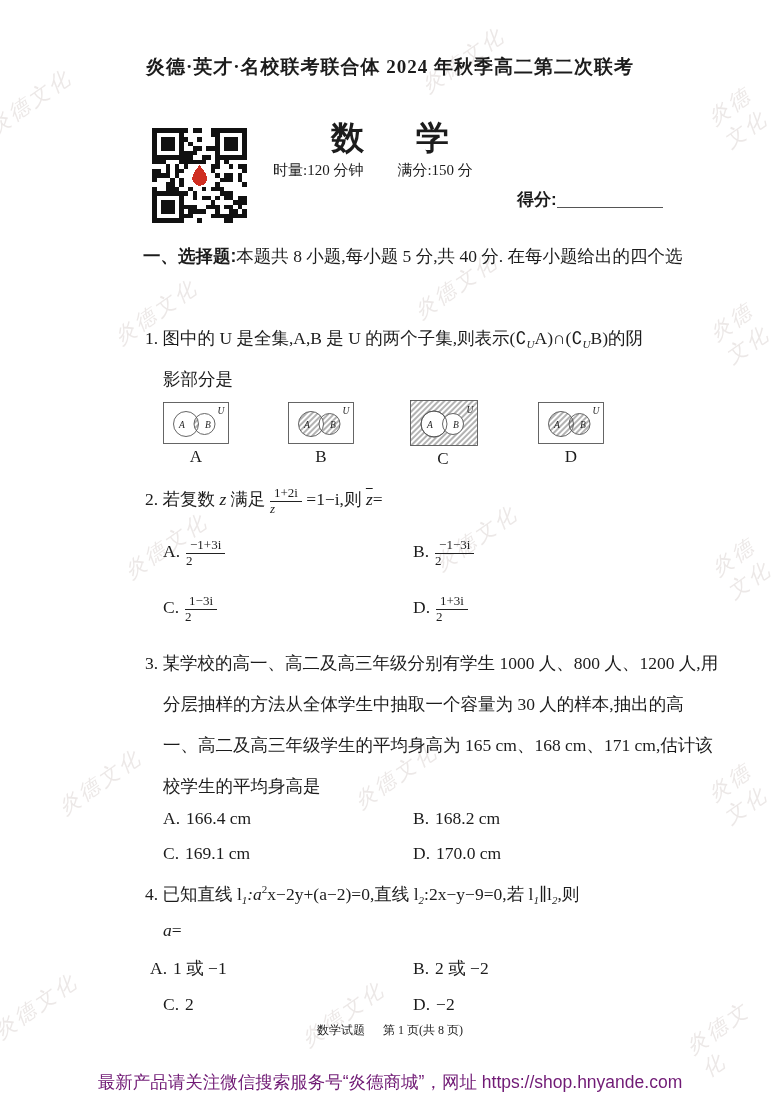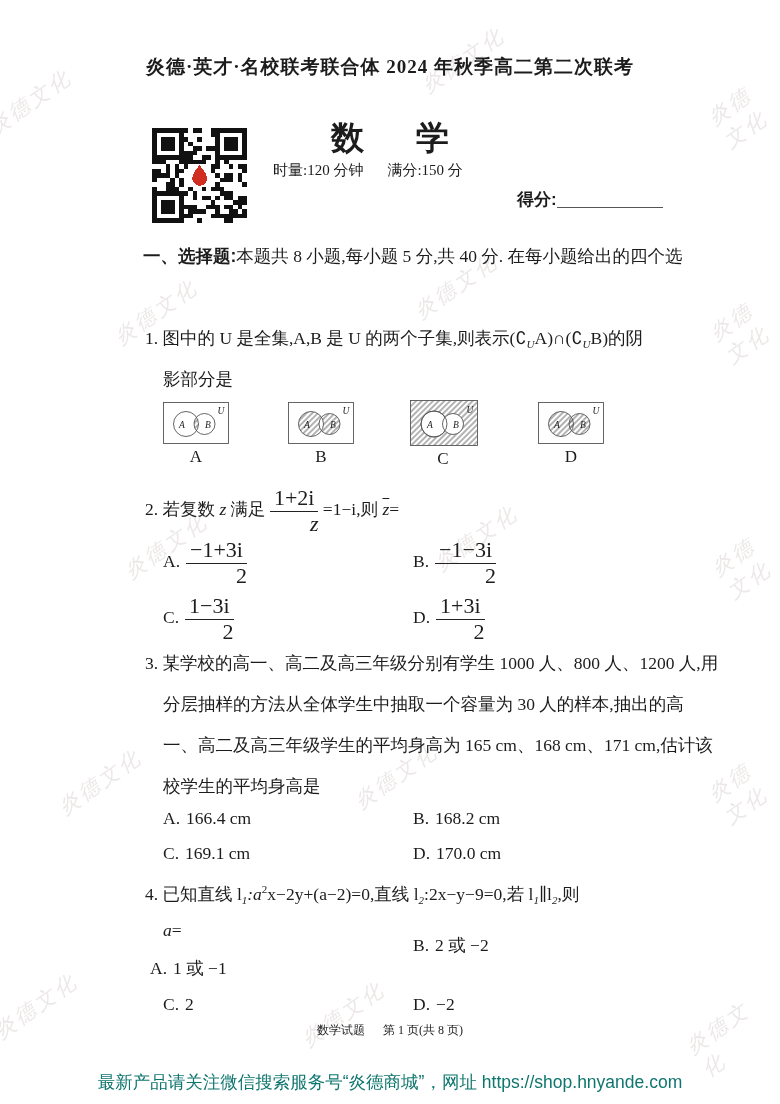--- a/index.html
+++ b/index.html
@@ -6,43 +6,43 @@
   .page{position:relative;width:780px;height:1104px;background:#ffffff;overflow:hidden;
         font-family:"Liberation Serif","DejaVu Serif",serif;color:#1c1c1c;}
   .abs{position:absolute;white-space:nowrap;}
   
   .wm{position:absolute;font-size:21px;letter-spacing:3px;color:rgba(186,174,168,0.28);
       transform:rotate(-35deg);font-style:italic;pointer-events:none;user-select:none;}
   
   .title{left:0;right:0;top:54px;text-align:center;font-weight:700;font-size:19px;letter-spacing:1px;}
   .subject{left:0;right:0;top:116px;display:flex;justify-content:center;gap:52px;
            font-size:33px;font-weight:700;}
-  .meta{left:273px;top:161px;display:flex;gap:24px;font-size:15px;}
+  .meta{left:273px;top:161px;display:flex;gap:34px;font-size:15px;}
   .score{left:517px;top:188px;font-size:17px;}
   .score-label{font-weight:700;font-family:"Liberation Sans","DejaVu Sans",sans-serif;}
   .score-blank{display:inline-block;width:106px;height:1em;border-bottom:1.3px solid #555;vertical-align:-3px;}
   
   .line{font-size:17.5px;}
   .h-bold{font-weight:700;font-family:"Liberation Sans","DejaVu Sans",sans-serif;}
   .var{font-style:italic;}
   .ss{font-size:11px;vertical-align:-4px;font-style:italic;}
   .sp{font-size:11px;vertical-align:7px;}
   .bar{font-style:italic;text-decoration:overline;}
-  .frac{display:inline-flex;flex-direction:column;align-items:flex-end;vertical-align:middle;
-        line-height:1.12;font-size:22px;text-align:center;}
+  .frac{display:inline-flex;flex-direction:column;align-items:flex-start;vertical-align:middle;
+        line-height:1.12;font-size:13px;text-align:center;}
   .frac .fn{padding:0 4px;border-bottom:1.2px solid #222;}
   .opt-label{margin-right:6px;}
   
   .venn{width:66px;text-align:center;}
   .venn svg{display:block;}
   .vennlab{font-size:17px;margin-top:3px;}
   
   .footer{left:0;right:0;top:1022px;text-align:center;font-size:12px;}
   .footer .gap{display:inline-block;width:18px;}
-  .bottom{left:0;right:0;top:1070px;text-align:center;font-size:17.5px;color:#0f766e;
+  .bottom{left:0;right:0;top:1070px;text-align:center;font-size:17.5px;color:#701a75;
           font-family:"Liberation Sans","DejaVu Sans",sans-serif;}
   .qr{position:absolute;left:152px;top:128px;width:95px;height:95px;}
   svg text{font-family:"Liberation Serif","DejaVu Serif",serif;}
 </style>
 </head>
 <body>
 
 <div class="page">
 
   <span class="wm" style="left:-18px;top:88px">炎德文化</span>
@@ -359,21 +359,21 @@
   <div class="abs line" style="left:145px;top:882px">
     <span>4. 已知直线 l</span><span class="ss">1</span><span class="var">:a</span><span class="sp">2</span><span>x−2y+(a−2)=0,直线 l</span><span class="ss">2</span><span>:2x−y−9=0,若 l</span><span class="ss">1</span><span>∥l</span><span class="ss">2</span><span>,则</span>
   </div>
   <div class="abs line" style="left:163px;top:920px">
     <span class="var">a</span><span>=</span>
   </div>
 
   <div class="abs line" style="left:150px;top:956px">
     <span class="opt-label">A.</span><span>1 或 −1</span>
   </div>
-  <div class="abs line" style="left:413px;top:933px">
+  <div class="abs line" style="left:413px;top:956px">
     <span class="opt-label">B.</span><span>2 或 −2</span>
   </div>
   <div class="abs line" style="left:163px;top:994px">
     <span class="opt-label">C.</span><span>2</span>
   </div>
   <div class="abs line" style="left:413px;top:994px">
     <span class="opt-label">D.</span><span>−2</span>
   </div>
 
   <div class="abs footer">

